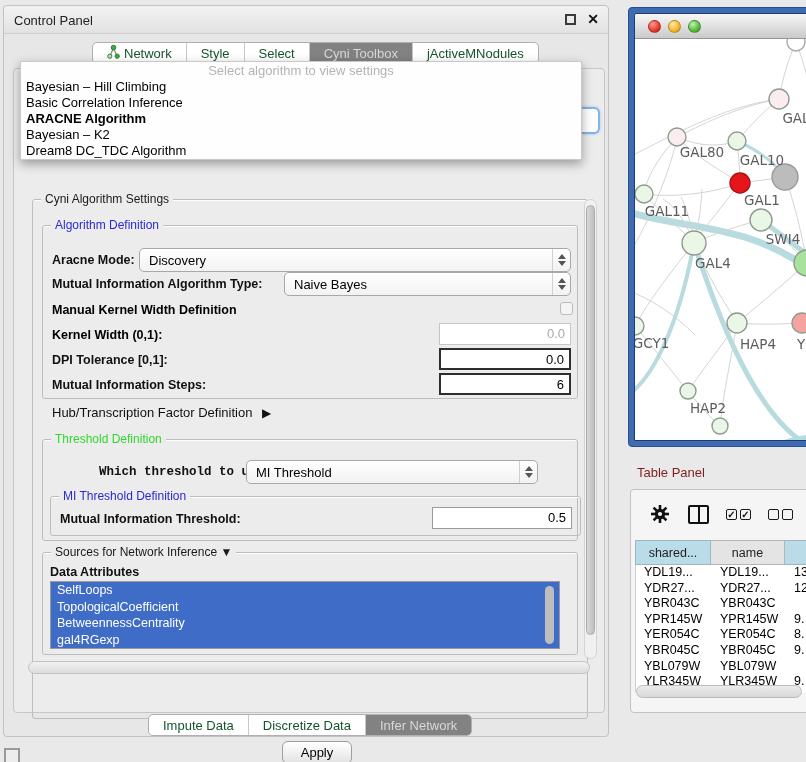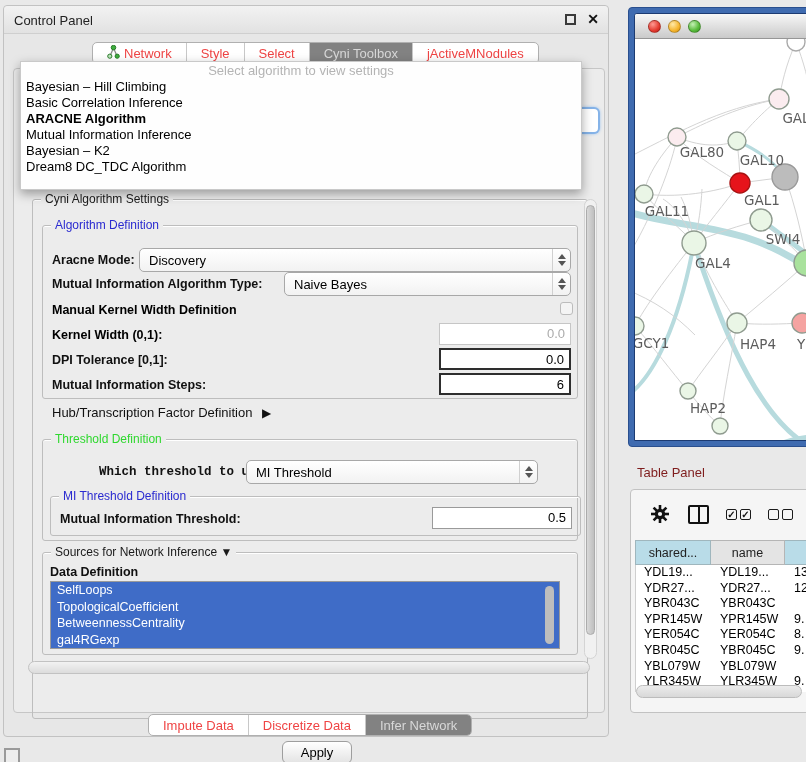--- a/index.html
+++ b/index.html
@@ -10,31 +10,31 @@
   .control-panel { position:absolute; left:3px; top:5px; width:606px; height:732px;
     background:#e7e7e7; border:1px solid #c2c2c2; border-radius:4px; }
   .cp-titlebar { position:absolute; left:0; top:0; width:100%; height:28px;
     background:linear-gradient(#f2f2f2,#e2e2e2); border-bottom:1px solid #cfcfcf; border-radius:4px 4px 0 0; }
   .cp-title { position:absolute; left:10px; top:7px; font-size:13px; color:#222; }
   .float-btn { position:absolute; right:32px; top:8px; width:11px; height:11px; border:2px solid #3a3a3a; background:transparent; }
   .close-btn { position:absolute; right:9px; top:5px; font-size:14px; font-weight:bold; color:#111; }
 
   .tabbar { position:absolute; left:88px; top:36px; height:22px; display:flex;
     background:#fff; border:1px solid #b0b0b0; border-radius:5px; overflow:hidden; }
-  .tab { display:flex; align-items:center; gap:4px; padding:0 14px; font-size:13px; color:#ef4444;
+  .tab { display:flex; align-items:center; gap:4px; padding:0 14px; font-size:13px; color:#14532d;
     border-right:1px solid #c8c8c8; white-space:nowrap; }
   .tab:last-child { border-right:none; }
   .tab.selected { background:#828282; color:#d8d8d8; }
 
   .subpanel { position:absolute; left:9px; top:62px; width:592px; height:645px;
     background:#ececec; border:1px solid #c6c6c6; border-radius:4px; }
 
   
   .dd-popup { position:absolute; left:16px; top:55px; width:562px; background:#fefefe;
-    border:1px solid #c9c9c9; box-shadow:0 4px 10px rgba(0,0,0,0.35); z-index:30; padding-bottom:14px; }
+    border:1px solid #c9c9c9; box-shadow:0 4px 10px rgba(0,0,0,0.35); z-index:30; padding-bottom:0; }
   .dd-placeholder { height:17px; text-align:center; color:#b4b4b4; font-size:13px; line-height:17px; }
   .dd-item { height:16px; line-height:16px; padding-left:5px; font-size:13px; color:#000; white-space:nowrap; }
   .dd-item.bold { font-weight:bold; }
   .combo-fragment { position:absolute; left:578px; top:101px; width:18px; height:27px; z-index:5;
     background:#fff; border:2px solid #85b3e8; border-left:none; border-radius:0 6px 6px 0;
     box-shadow:0 0 3px #9cc3ee; }
 
   
   .groupbox { position:absolute; border:1px solid #bdbdbd; border-radius:3px;
     box-shadow:inset 0 1px 0 #fff; }
@@ -206,21 +206,21 @@
     </div>
     <span class="fieldlabel" style="left:46px; top:443px;">Mutual Information Threshold:</span>
     <div class="txtinput soft" style="left:418px; top:438px; width:140px;">0.5</div>
 
     <div class="groupbox" style="left:28px; top:483px; width:536px; height:103px;">
       <span class="group-title t-black">
         <span>Sources for Network Inference</span>
         <span>▼</span>
       </span>
     </div>
-    <span class="fieldlabel" style="left:36px; top:496px; font-size:12.5px;">Data Definition</span>
+    <span class="fieldlabel" style="left:36px; top:496px; font-size:12.5px;">Data Attributes</span>
     <div class="attr-list" style="left:36px; top:512px; width:510px; height:68px;">
       <div>
           <div class="attr-item">SelfLoops</div>
           <div class="attr-item">TopologicalCoefficient</div>
           <div class="attr-item">BetweennessCentrality</div>
           <div class="attr-item">gal4RGexp</div>
         </div>
       <span class="attr-vthumb"></span>
     </div>
 
@@ -234,21 +234,20 @@
   </div>
 
   <div class="combo-fragment"></div>
 
   <div class="dd-popup">
     <div class="dd-placeholder">Select algorithm to view settings</div>
     <div>
         <div class="dd-item">Bayesian – Hill Climbing</div>
         <div class="dd-item">Basic Correlation Inference</div>
         <div class="dd-item bold">ARACNE Algorithm</div>
-        <div class="dd-item">Mutual Information Inference</div>
         <div class="dd-item">Bayesian – K2</div>
         <div class="dd-item">Dream8 DC_TDC Algorithm</div>
       </div>
   </div>
 
   <div class="bottom-tabs">
       <div class="tab">Impute Data</div>
       <div class="tab">Discretize Data</div>
       <div class="tab selected">Infer Network</div>
     </div>

